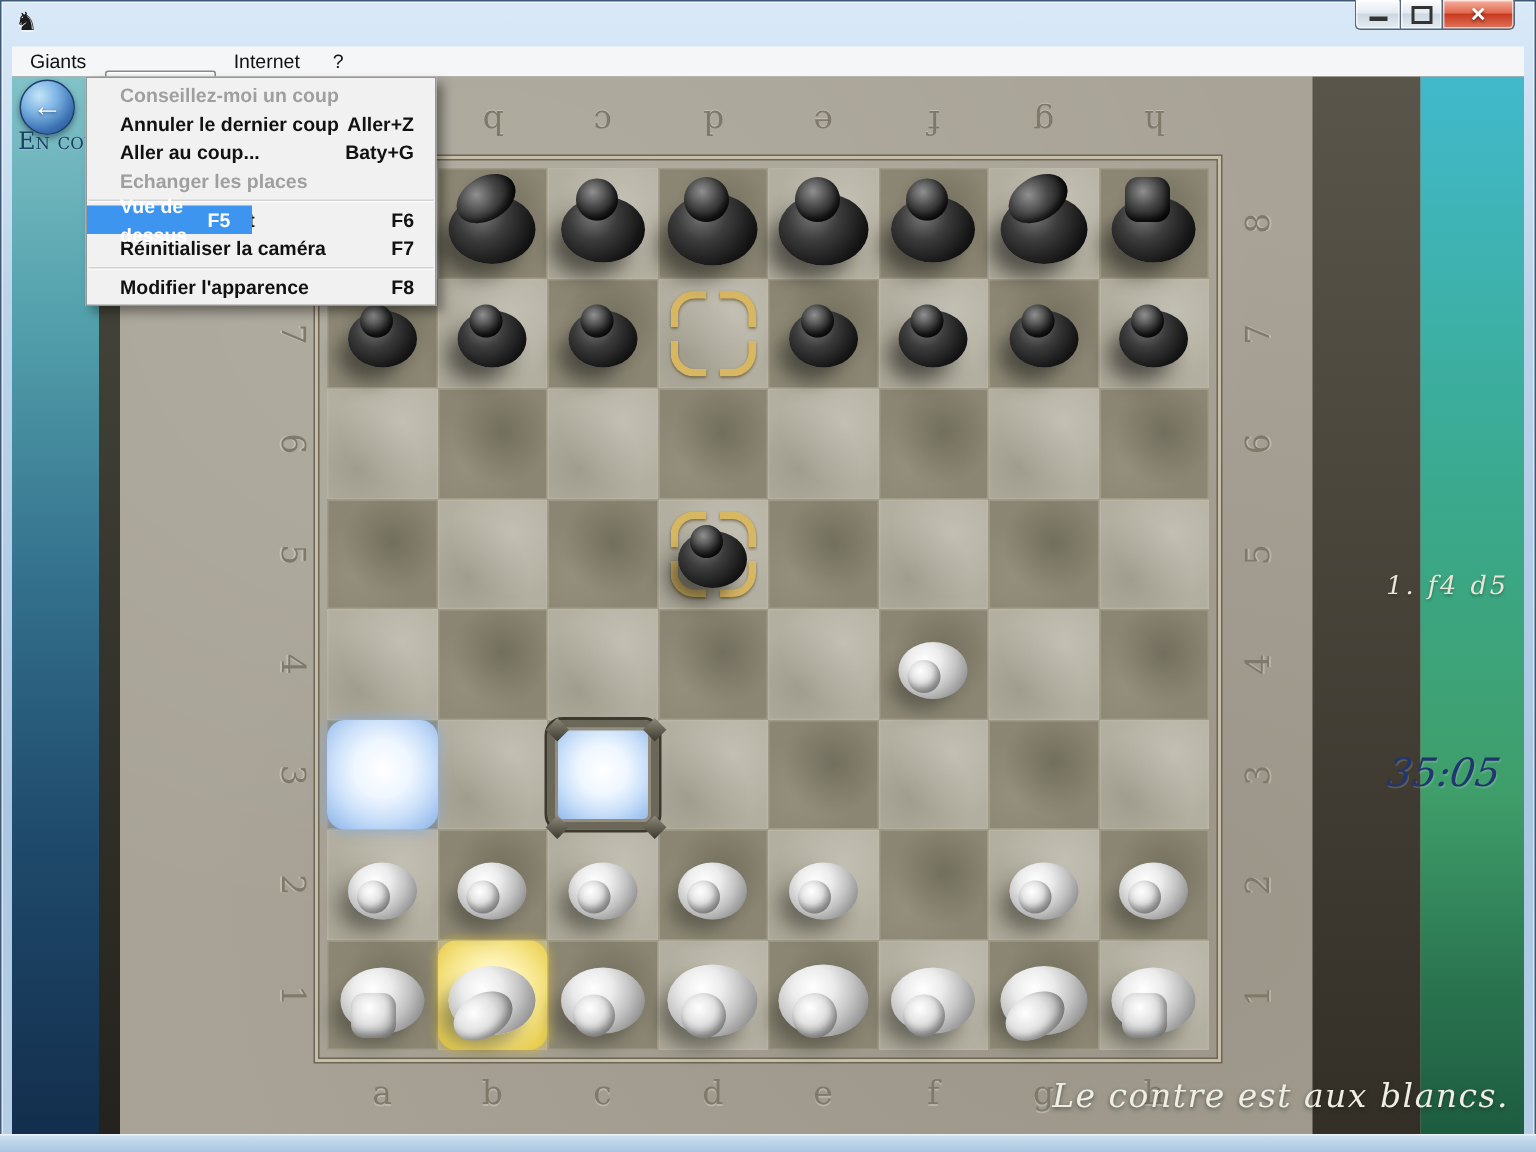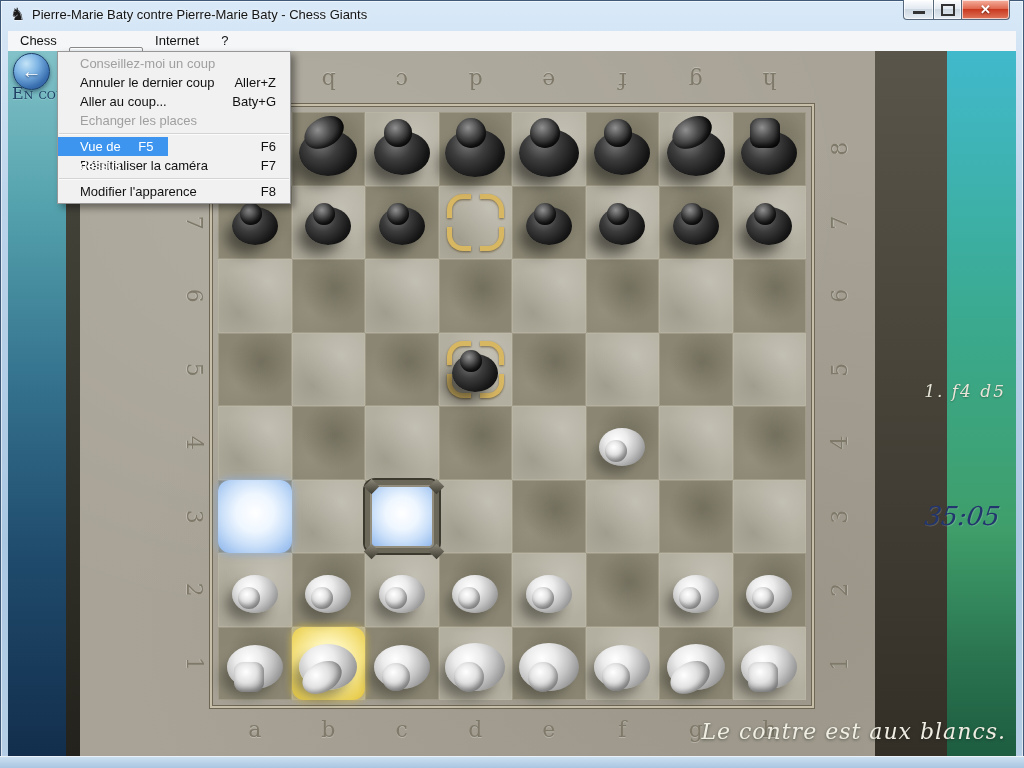--- a/index.html
+++ b/index.html
@@ -118,53 +118,52 @@
     text-shadow:0 1px 2px rgba(20,40,30,.4);}
   .hud-clock{top:450px;right:16px;font-size:26px;color:#22356e;transform:skewX(-8deg);
     text-shadow:1px 1px 0 rgba(255,255,255,.15);}
   .hud-turn{top:668px;right:10px;font-size:22px;color:#f0ede3;letter-spacing:1px;
     text-shadow:0 1px 3px rgba(20,30,25,.55);}
 
   
   .dropdown{position:absolute;left:57px;top:51px;width:232px;background:#f1f1f1;
     border:1px solid #979797;box-shadow:4px 4px 7px rgba(0,0,0,.4);z-index:100;
     padding:2px 0;font-size:13px;color:#111;}
-  .dd-item{height:19px;display:flex;align-items:flex-start;justify-content:space-between;
-    padding:0 14px 0 22px;line-height:19px;}
+  .dd-item{height:19px;display:flex;align-items:center;justify-content:space-between;
+    padding:0 14px 0 22px;line-height:19px;font-weight:bold;}
   .dd-item .sc{color:inherit;}
   .dd-item.dis{color:#9f9f9f;}
   .dd-item.hl{background:#3d95ef;color:#fff;}
   .dd-sep{height:1px;background:#d4d4d4;margin:3px 1px;box-shadow:0 1px 0 #fbfbfb;}
 
   .bottom-edge{position:absolute;left:0;right:0;bottom:0;height:12px;
     background:linear-gradient(180deg,#cfe2f2,#a9c6e0);box-shadow:inset 0 1px 0 rgba(255,255,255,.6);}
 </style>
 </head>
 <body>
 
 <div class="window">
 
   <div class="titlebar">
     <span class="app-icon">♞</span>
-    <span class="title-text">Pierre-Marie Baty contre Pierre-Marie Baty - Chess Giants</span>
     <div class="caption-buttons">
       <div class="cap-btn min">
         <span class="glyph-min"></span>
         </div>
       <div class="cap-btn max">
         <span class="glyph-max"></span>
         </div>
       <div class="cap-btn close">
         <span class="glyph-close">✕</span>
         </div>
     </div>
   </div>
 
   <div class="menubar" id="menubar">
-      <div class="mb-item">Chess</div>
+      <div class="mb-item">Giants</div>
       <div class="mb-item active">Echiquier</div>
       <div class="mb-item">Internet</div>
       <div class="mb-item">?</div>
     </div>
 
   <div class="scene" id="scene">
     <div class="strip-left"></div>
     <div class="band-left"></div>
     <div class="band-right"></div>
     <div class="strip-right"></div>

